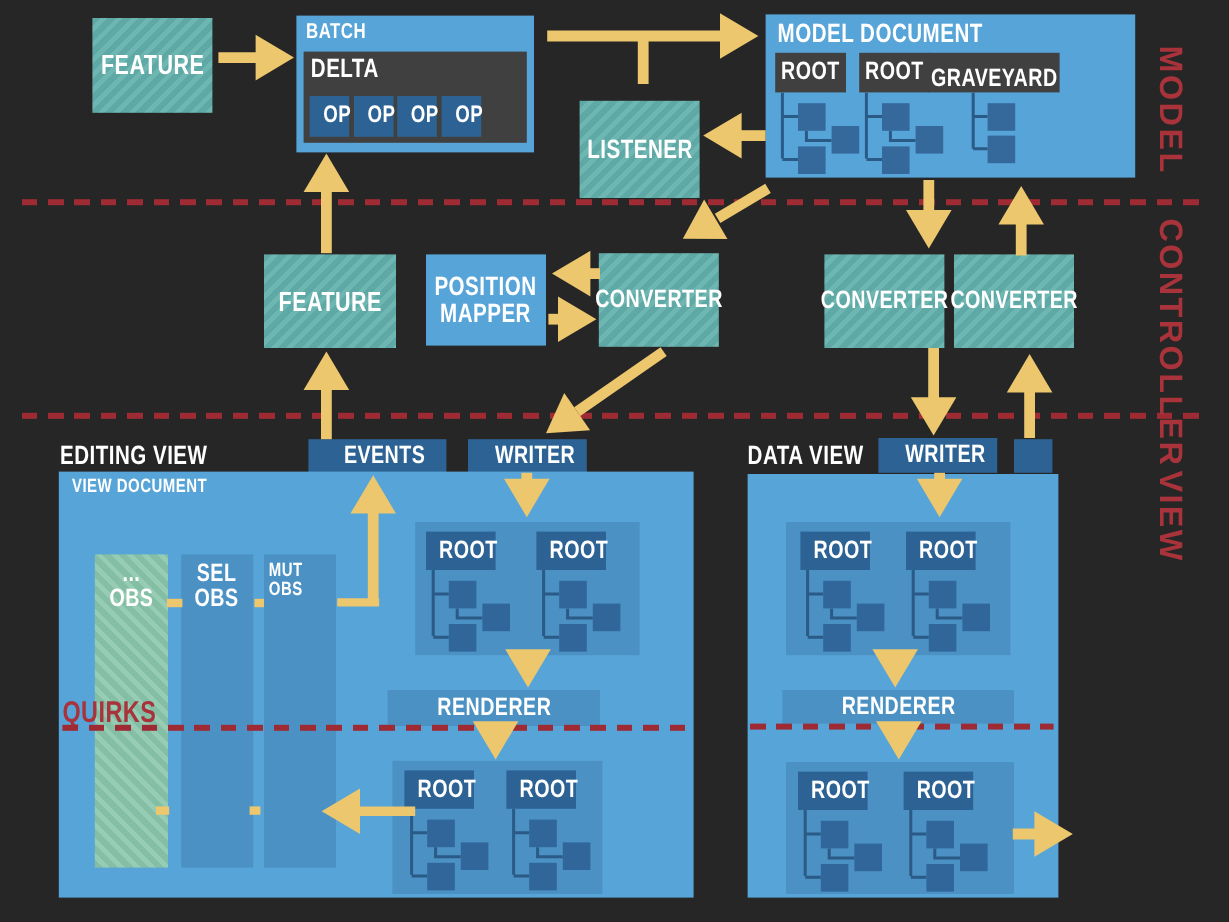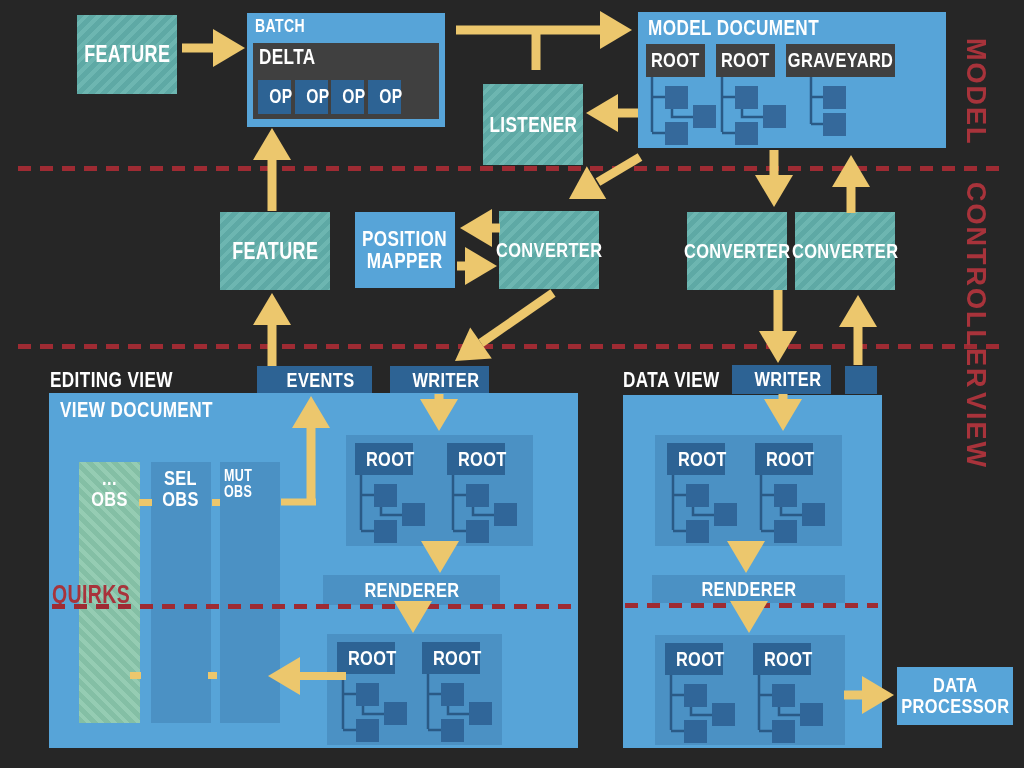--- a/index.html
+++ b/index.html
@@ -86,21 +86,21 @@
   </div>
 
   <div class="box blue" style="left:638px;top:12px;width:308px;height:136px;">
     <div class="title" style="left:10px;top:3px;font-size:22px;"><span class="cond tl">MODEL DOCUMENT</span></div>
     <div class="box mblue c" style="left:8px;top:32px;width:59px;height:33px;">
         <span class="cond wt" style="font-size:21px;">ROOT</span>
       </div>
     <div class="box mblue c" style="left:78px;top:32px;width:59px;height:33px;">
         <span class="cond wt" style="font-size:21px;">ROOT</span>
       </div>
-    <div class="box mblue c" style="left:148px;top:32px;width:109px;height:33px;">
+    <div class="box mblue c" style="left:136px;top:32px;width:109px;height:33px;align-items:flex-end;">
         <span class="cond wt" style="font-size:21px;">GRAVEYARD</span>
       </div>
     <svg class="tree" style="left:8px;top:65px;" width="78" height="69">
         <use href="#t3" fill="#35699b"></use>
       </svg>
     <svg class="tree" style="left:78px;top:65px;" width="78" height="69">
         <use href="#t3" fill="#35699b"></use>
       </svg>
     <svg class="tree" style="left:167px;top:65px;" width="44" height="60">
         <use href="#t2" fill="#35699b"></use>
@@ -128,21 +128,21 @@
   
   <div class="title" style="left:50px;top:367px;font-size:22px;"><span class="cond tl">EDITING VIEW</span></div>
   <div class="box dblue c" style="left:257px;top:366px;width:115px;height:28px;">
     <span class="cond wt" style="font-size:21px;">EVENTS</span>
   </div>
   <div class="box dblue c" style="left:390px;top:366px;width:99px;height:28px;">
     <span class="cond wt" style="font-size:21px;">WRITER</span>
   </div>
 
   <div class="box blue" style="left:49px;top:393px;width:529px;height:355px;">
-    <div class="title" style="left:11px;top:4px;font-size:22px;"><span class="cond tl">VIEW DOCUMENT</span></div>
+    <div class="title" style="left:11px;top:4px;font-size:16px;"><span class="cond tl">VIEW DOCUMENT</span></div>
 
     <div class="box green" style="left:30px;top:69px;width:61px;height:261px;">
       <div class="title" style="left:0;top:6px;width:61px;text-align:center;font-size:21px;"><span class="cond wt">...
 OBS</span></div>
     </div>
     <div class="box panel" style="left:102px;top:69px;width:60px;height:261px;">
       <div class="title" style="left:0;top:6px;width:60px;text-align:center;font-size:21px;"><span class="cond wt">SEL
 OBS</span></div>
     </div>
     <div class="box panel" style="left:171px;top:69px;width:60px;height:261px;">
@@ -225,24 +225,20 @@
         </div>
       <svg class="tree" style="left:10px;top:40px;" width="78" height="69">
           <use href="#t3" fill="#306699"></use>
         </svg>
       <svg class="tree" style="left:98px;top:40px;" width="78" height="69">
           <use href="#t3" fill="#306699"></use>
         </svg>
     </div>
   </div>
 
-  <div class="box blue c" style="left:897px;top:667px;width:116px;height:58px;">
-    <span class="cond wt" style="font-size:21px;">DATA
-PROCESSOR</span>
-  </div>
 
   
   <svg class="arrows" width="1024" height="768">
     <g stroke="#ecc76d" stroke-width="9" fill="#ecc76d">
       <g>
           <line x1="182" y1="48" x2="216" y2="48"></line>
           <polygon points="213,29 213,67 245,48" stroke="none"></polygon>
         </g>
       <g>
           <line x1="456" y1="30" x2="602" y2="30"></line>

